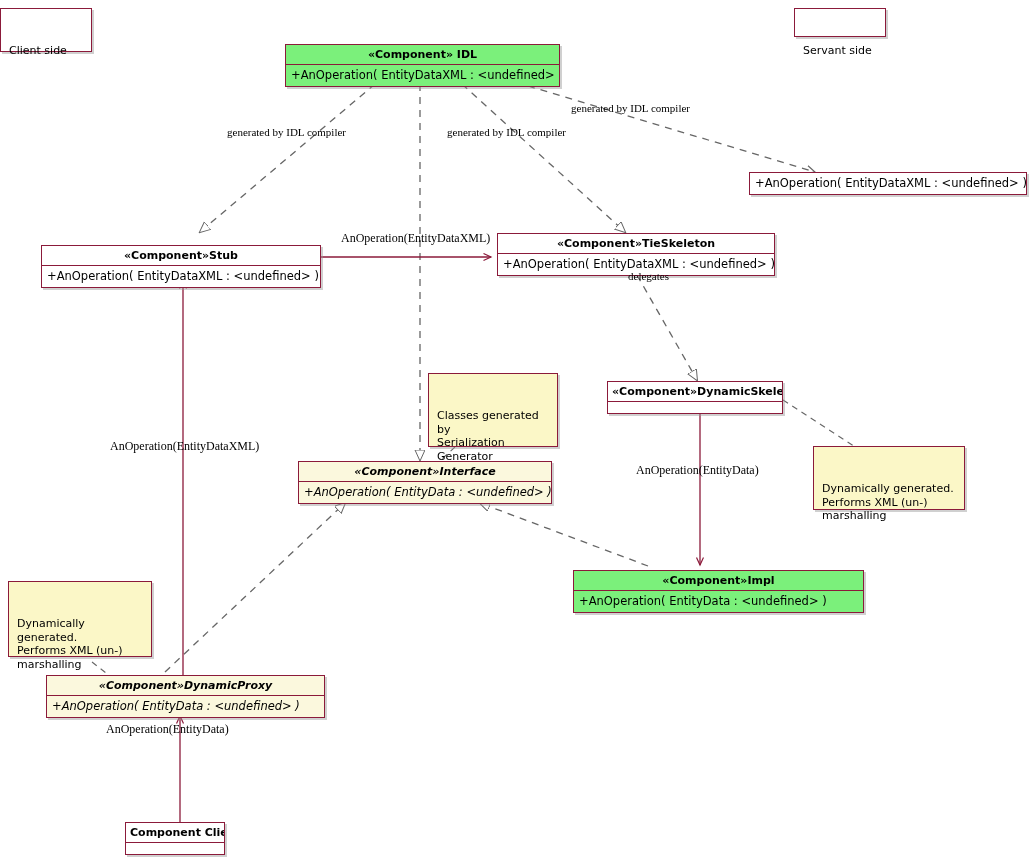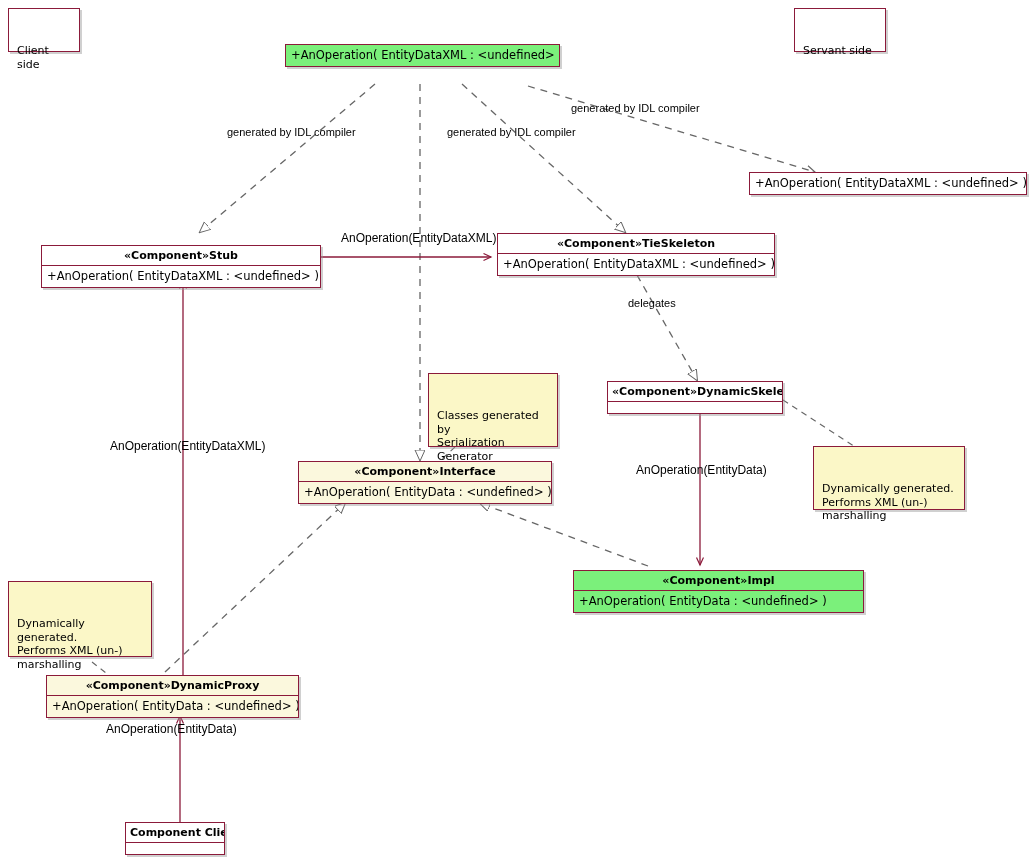--- a/index.html
+++ b/index.html
@@ -50,21 +50,21 @@
     font-family: "DejaVu Sans", sans-serif;
     font-size: 11.5px;
     color: #000000;
     padding: 3px 5px 4px 5px;
     line-height: 14px;
     white-space: nowrap;
     overflow: hidden;
   }
   .node.green .hdr, .node.green .body { background: #7bf07b; }
   .node.green { background: #7bf07b; }
-  .node.cream .hdr, .node.cream .body { background: #fbf8dd; }
+  .node.cream .hdr, .node.cream .body { background: #fbf8dd; font-style: italic; }
   .node.cream { background: #fbf8dd; }
   .node.plain .hdr, .node.plain .body { background: #ffffff; }
   .node .body.empty { height: 11px; padding: 0; }
 
   
   .note {
     position: absolute;
     box-sizing: border-box;
     font-family: "DejaVu Sans", sans-serif;
     font-size: 11px;
@@ -86,21 +86,21 @@
     position: absolute;
     top: -1px;
     right: -1px;
     width: 0;
     height: 0;
   }
 
   
   .elabel {
     position: absolute;
-    font-family: Liberation Sans, sans-serif;
+    font-family: Liberation Serif, serif;
     font-size: 11px;
     color: #000000;
     white-space: nowrap;
     background: transparent;
   }
   .elabel.small {
     font-size: 12px;
   }
 </style>
 </head>
@@ -143,29 +143,29 @@
 
     <path d="M 321,257 L 491,257" fill="none" stroke="#8B1a3a" stroke-width="1.3" marker-end="url(#redarrow)"></path>
 
     <path d="M 183,676 L 183,281" fill="none" stroke="#8B1a3a" stroke-width="1.3" marker-end="url(#redarrow)"></path>
 
     <path d="M 700,405 L 700,565" fill="none" stroke="#8B1a3a" stroke-width="1.3" marker-end="url(#redarrow)"></path>
 
     <path d="M 180,822 L 180,716" fill="none" stroke="#8B1a3a" stroke-width="1.3" marker-end="url(#redarrow)"></path>
   </svg>
 
-  <div class="note white" style="left:8px; top:8px; width:72px; height:44px;">
+  <div class="note white" style="left:0; top:8px; width:92px; height:44px;">
     <svg class="fold" width="20" height="20" viewBox="0 0 20 20">
       <path d="M0,0 L20,20 L20,0 z" fill="#ffffff" stroke="none"></path>
       <path d="M0,0 L20,20" stroke="#8B1a3a" stroke-width="1.2" fill="none"></path>
     </svg>
     <span>Client side</span>
   </div>
 
-  <div class="note white" style="left:794px; top:8px; width:92px; height:44px;">
+  <div class="note white" style="left:794px; top:8px; width:92px; height:29px;">
     <svg class="fold" width="20" height="20" viewBox="0 0 20 20">
       <path d="M0,0 L20,20 L20,0 z" fill="#ffffff" stroke="none"></path>
       <path d="M0,0 L20,20" stroke="#8B1a3a" stroke-width="1.2" fill="none"></path>
     </svg>
     <span>Servant side</span>
   </div>
 
   <div class="note yellow" style="left:428px; top:373px; width:130px; height:74px;">
     <svg class="fold" width="18" height="18" viewBox="0 0 18 18">
       <path d="M0,0 L18,18 L18,0 z" fill="#ffffff" stroke="none"></path>
@@ -189,20 +189,21 @@
     <svg class="fold" width="20" height="20" viewBox="0 0 20 20">
       <path d="M0,0 L20,20 L20,0 z" fill="#ffffff" stroke="none"></path>
       <path d="M0,0 L20,20" stroke="#8B1a3a" stroke-width="1.2" fill="none"></path>
     </svg>
     <span>Dynamically generated.
 Performs XML (un-)
 marshalling</span>
   </div>
 
   <div class="node green" style="left:285px; top:44px; width:275px;">
+    <div class="hdr">«Component» IDL</div>
     <div class="body">+AnOperation( EntityDataXML :  &lt;undefined&gt; )</div>
   </div>
 
   <div class="node plain" style="left:749px; top:172px; width:278px;">
     <div class="body">+AnOperation( EntityDataXML :  &lt;undefined&gt; )</div>
   </div>
 
   <div class="node plain" style="left:41px; top:245px; width:280px;">
     <div class="hdr">«Component»Stub</div>
     <div class="body">+AnOperation( EntityDataXML :  &lt;undefined&gt; )</div>
@@ -221,39 +222,39 @@
   <div class="node cream" style="left:298px; top:461px; width:254px;">
     <div class="hdr">«Component»Interface</div>
     <div class="body">+AnOperation( EntityData :  &lt;undefined&gt; )</div>
   </div>
 
   <div class="node green" style="left:573px; top:570px; width:291px;">
     <div class="hdr">«Component»Impl</div>
     <div class="body">+AnOperation( EntityData :  &lt;undefined&gt; )</div>
   </div>
 
-  <div class="node cream" style="left:46px; top:675px; width:253px;">
+  <div class="node cream" style="left:46px; top:675px; width:279px;">
     <div class="hdr">«Component»DynamicProxy</div>
     <div class="body">+AnOperation( EntityData :  &lt;undefined&gt; )</div>
   </div>
 
   <div class="node plain" style="left:125px; top:822px; width:100px;">
     <div class="hdr">Component Client</div>
     <div class="body empty"></div>
   </div>
 
   <div class="elabel" style="left:227px; top:126px;">generated by IDL compiler</div>
 
   <div class="elabel" style="left:447px; top:126px;">generated by IDL compiler</div>
 
   <div class="elabel" style="left:571px; top:102px;">generated by IDL compiler</div>
 
   <div class="elabel small" style="left:341px; top:231px;">AnOperation(EntityDataXML)</div>
 
-  <div class="elabel" style="left:628px; top:297px;">delegates</div>
+  <div class="elabel" style="left:628px; top:270px;">delegates</div>
 
   <div class="elabel small" style="left:110px; top:439px;">AnOperation(EntityDataXML)</div>
 
   <div class="elabel small" style="left:636px; top:463px;">AnOperation(EntityData)</div>
 
   <div class="elabel small" style="left:106px; top:722px;">AnOperation(EntityData)</div>
 
 </div>
 
 </body></html>

